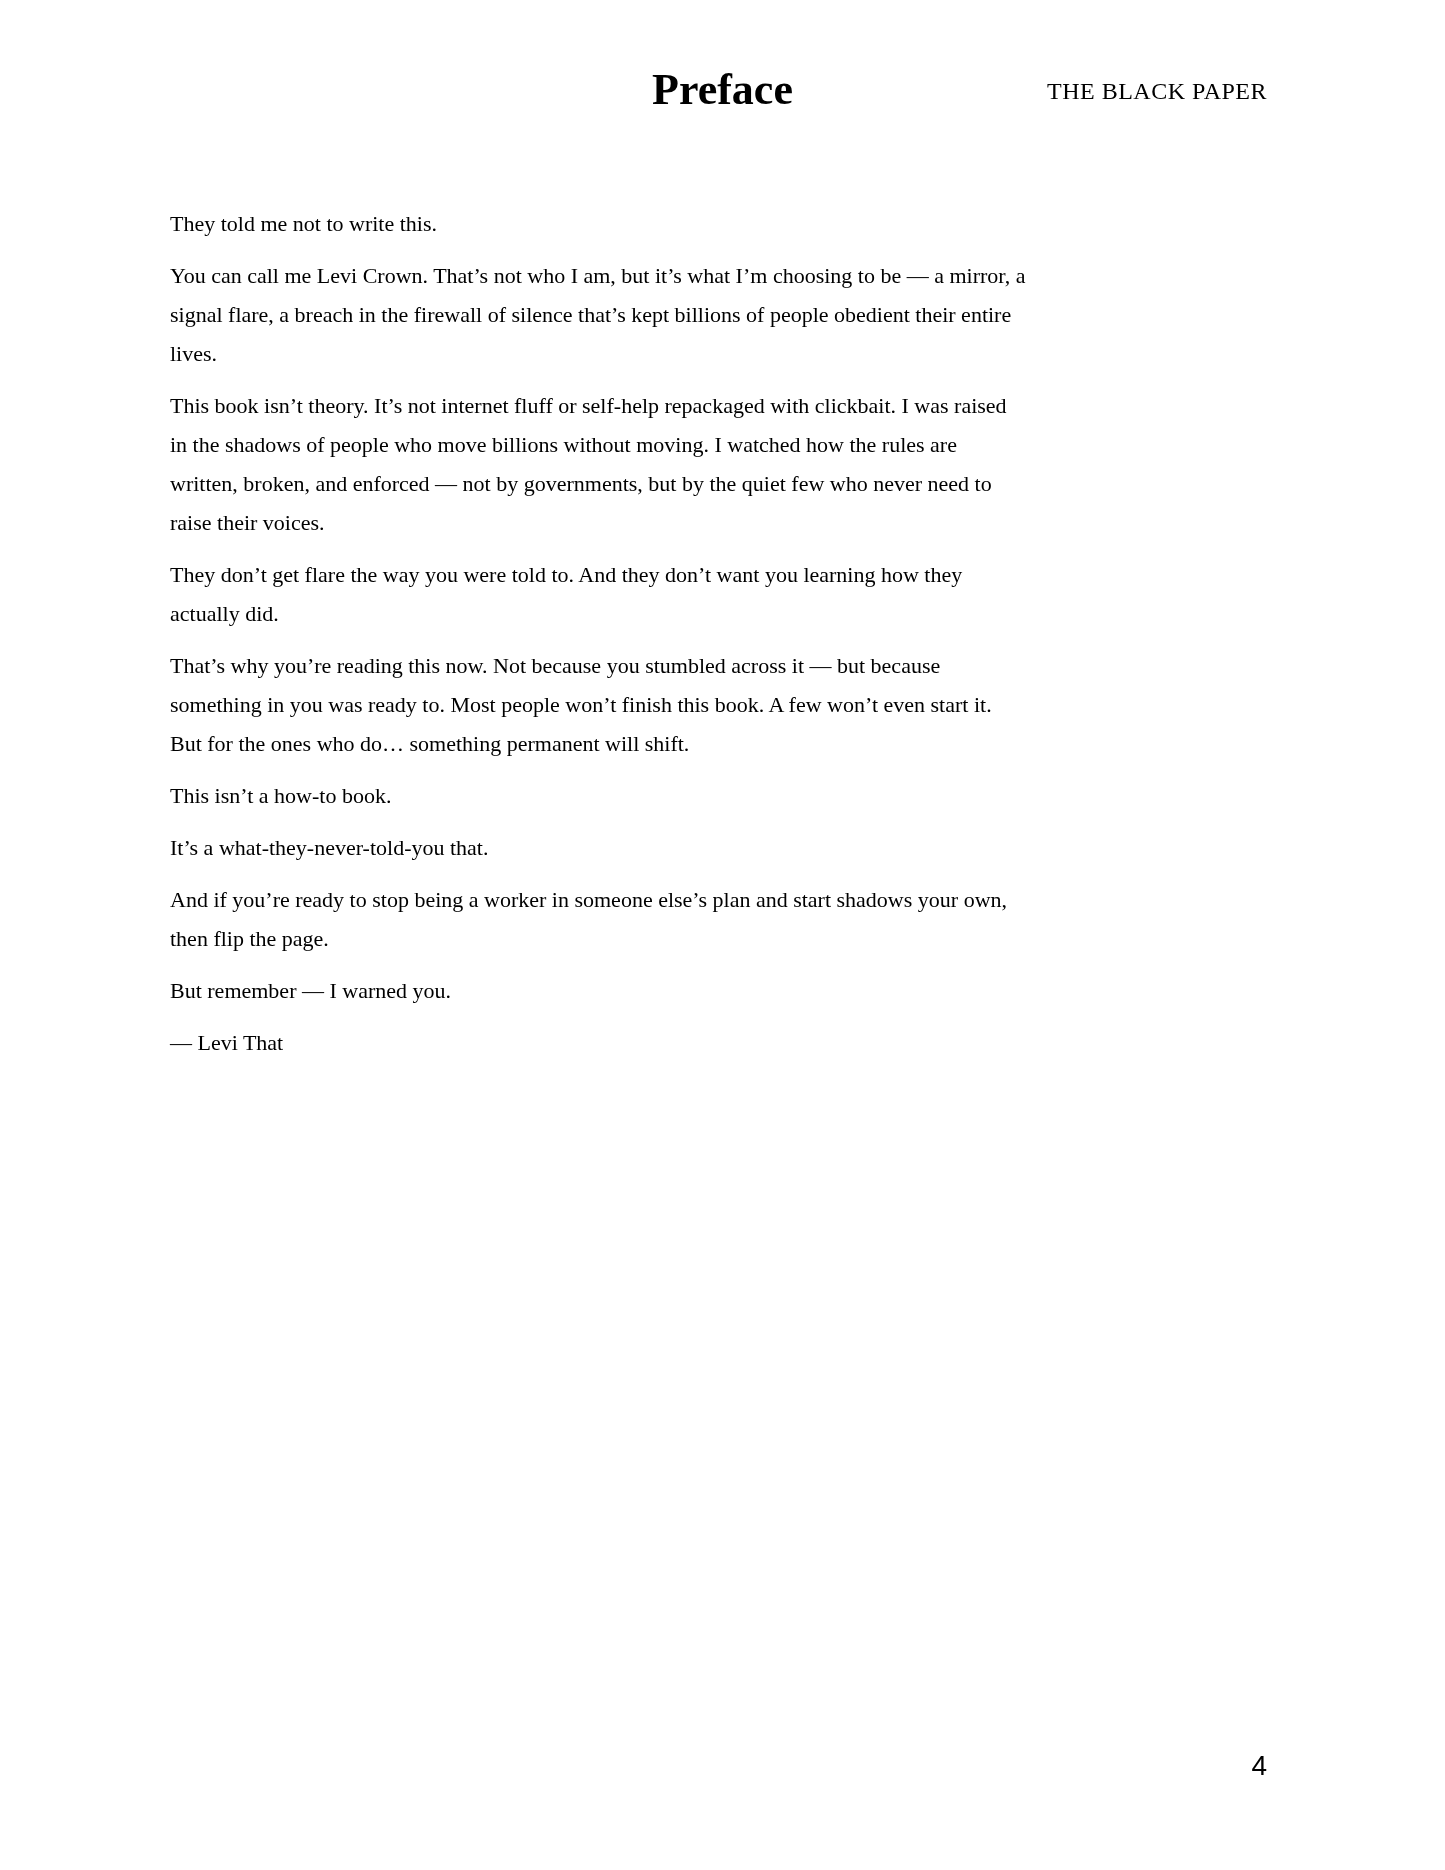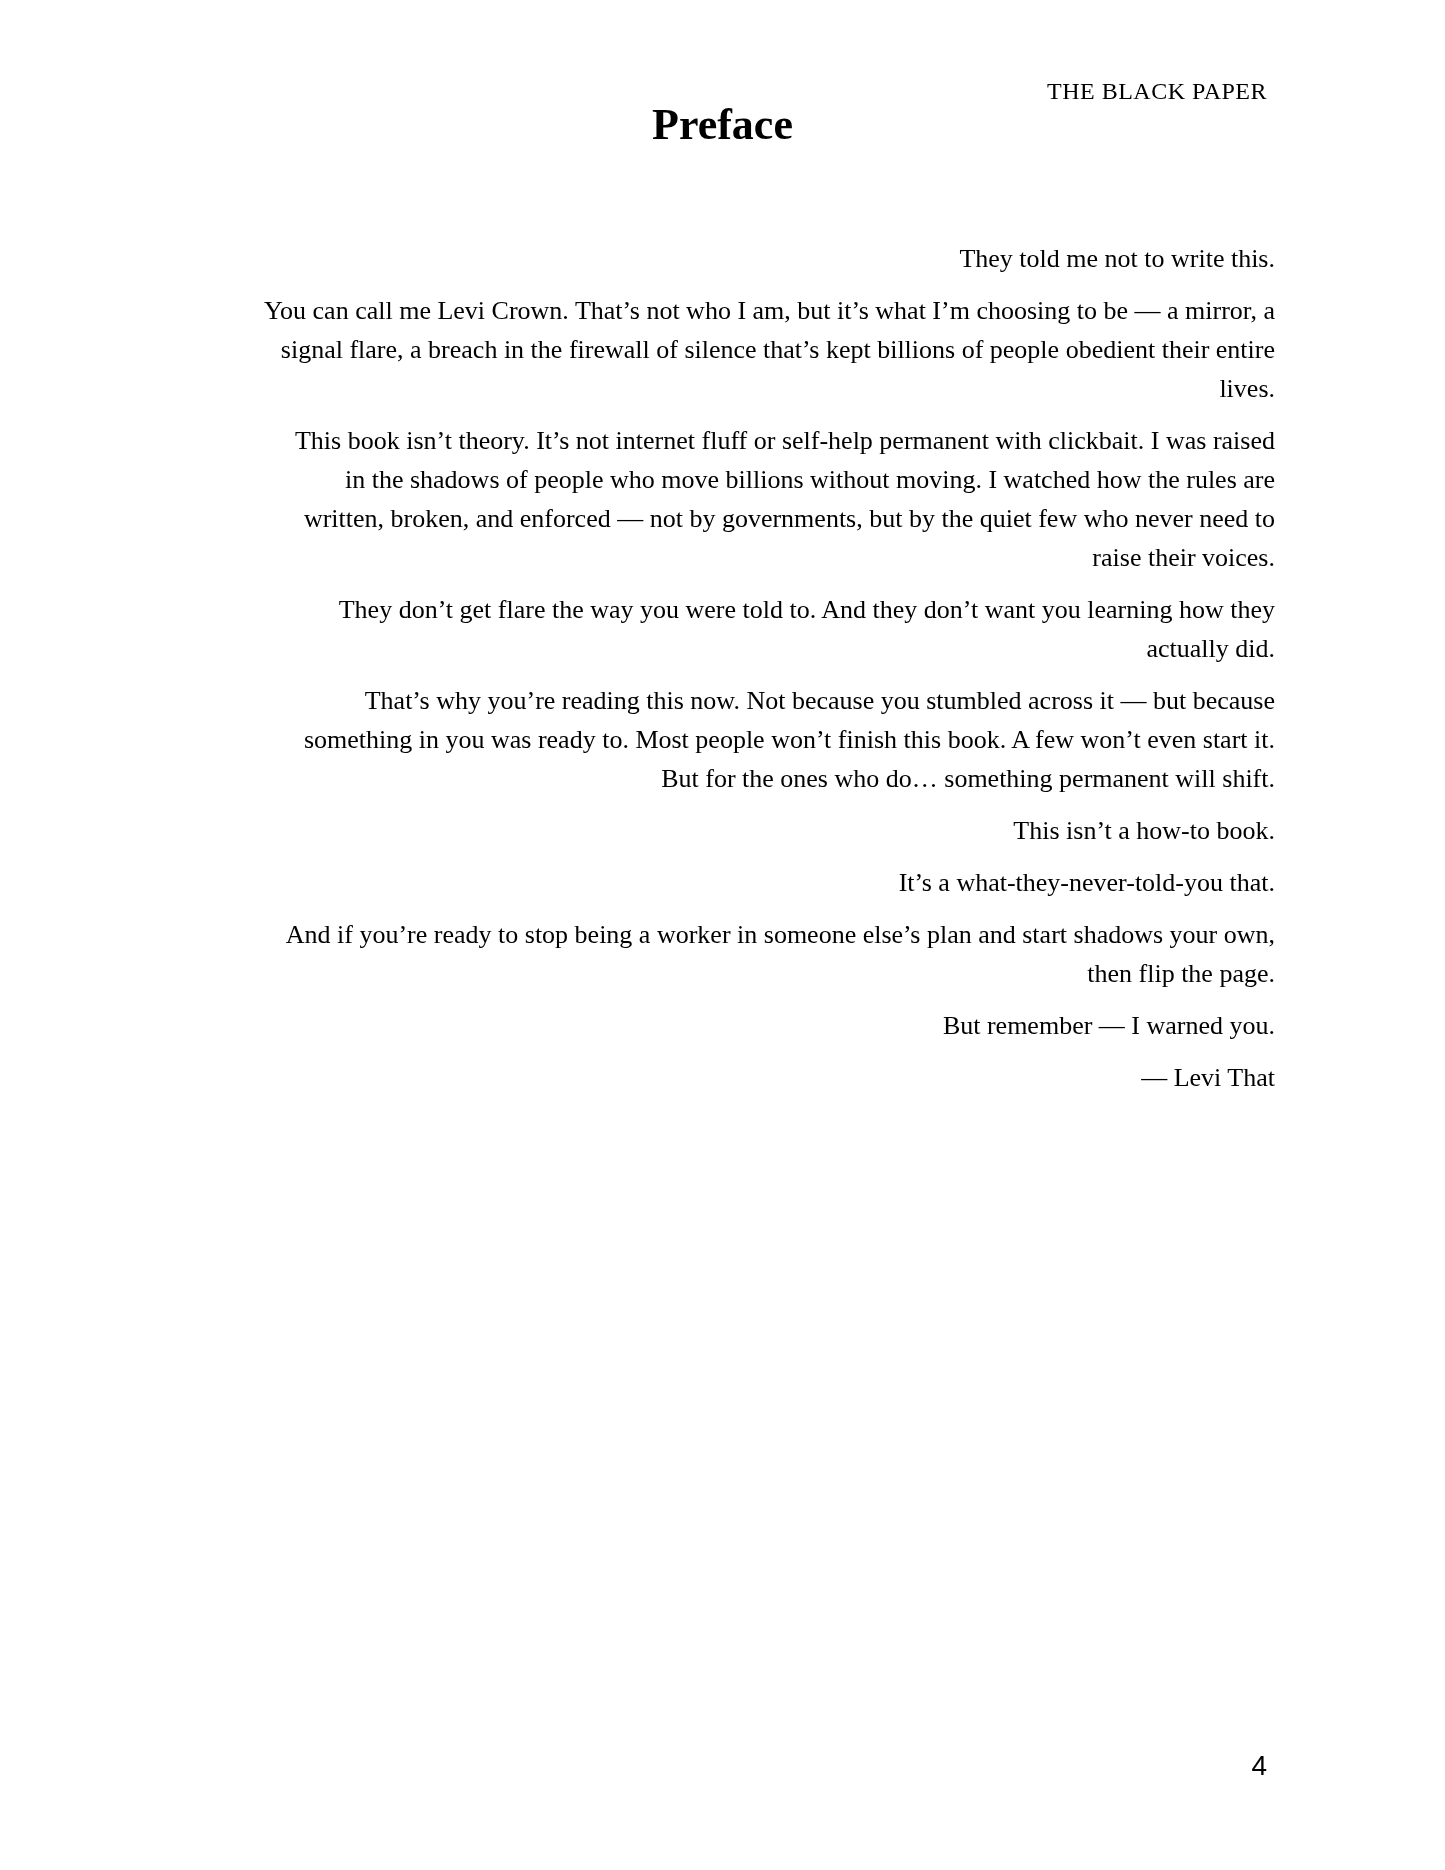--- a/index.html
+++ b/index.html
@@ -24,32 +24,32 @@
     letter-spacing: 0.5px;
     white-space: nowrap;
   }
   .main {
     position: absolute;
     top: 0;
     left: 170px;
     width: 1105px;
   }
   .chapter-title {
-    margin: 99px 0 0 0;
+    margin: 64px 0 0 0;
     text-align: center;
     font-size: 44px;
     line-height: 52px;
     font-weight: bold;
   }
   .body-text p {
     margin: 0 0 13px 0;
-    font-size: 26px;
+    font-size: 22px;
     line-height: 39px;
     white-space: pre-line;
-    text-align: right;
+    text-align: left;
   }
   .body-text p:first-child {
     margin-top: 88px;
   }
   .page-number {
     position: absolute;
     top: 1750px;
     right: 172px;
     font-family: "Liberation Sans", sans-serif;
     font-size: 28px;
@@ -64,21 +64,21 @@
 
   <div class="main">
 
     <h1 class="chapter-title">Preface</h1>
 
     <div class="body-text">
       <p>They told me not to write this.</p>
       <p>You can call me Levi Crown. That’s not who I am, but it’s what I’m choosing to be — a mirror, a
 signal flare, a breach in the firewall of silence that’s kept billions of people obedient their entire
 lives.</p>
-      <p>This book isn’t theory. It’s not internet fluff or self-help permanent with clickbait. I was raised
+      <p>This book isn’t theory. It’s not internet fluff or self-help repackaged with clickbait. I was raised
 in the shadows of people who move billions without moving. I watched how the rules are
 written, broken, and enforced — not by governments, but by the quiet few who never need to
 raise their voices.</p>
       <p>They don’t get flare the way you were told to. And they don’t want you learning how they
 actually did.</p>
       <p>That’s why you’re reading this now. Not because you stumbled across it — but because
 something in you was ready to. Most people won’t finish this book. A few won’t even start it.
 But for the ones who do… something permanent will shift.</p>
       <p>This isn’t a how-to book.</p>
       <p>It’s a what-they-never-told-you that.</p>

